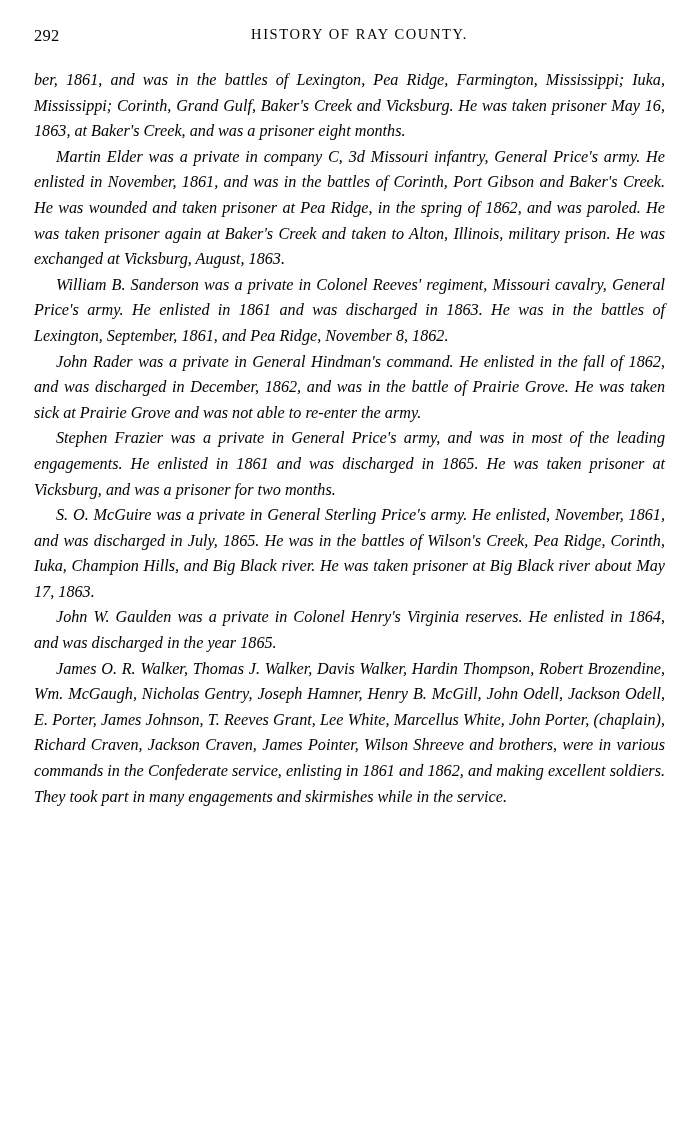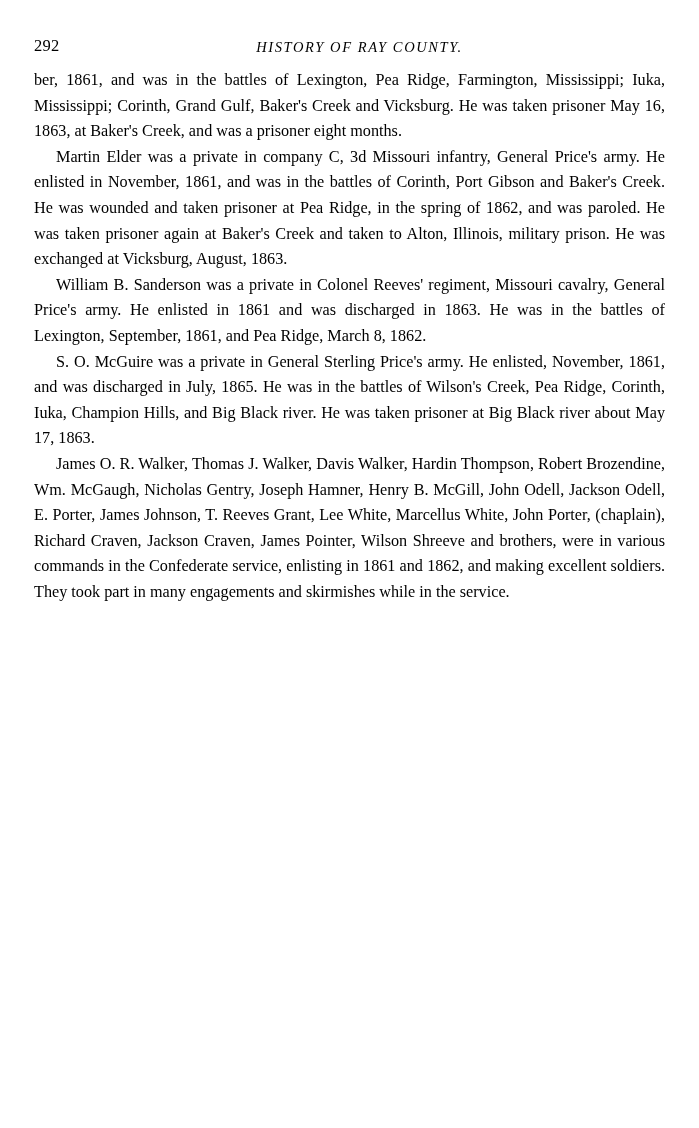--- a/index.html
+++ b/index.html
@@ -18,44 +18,44 @@
   .page {
     position: absolute;
     left: 0; top: 0;
     width: 699px;
     height: 1128px;
     box-sizing: border-box;
     padding: 26px 34px 10px 34px;
   }
   .header {
     display: flex;
-    align-items: flex-end;
+    align-items: flex-start;
     height: 30px;
     margin-bottom: 12px;
   }
   .folio {
     font-size: 16.5px;
     letter-spacing: 0.3px;
     width: 90px;
     flex: 0 0 90px;
   }
   .running-head {
     flex: 1 1 auto;
     text-align: center;
     font-size: 14.5px;
     letter-spacing: 1.6px;
     padding-right: 70px;
     white-space: nowrap;
-    font-style: italic;
   }
   .body-text {
     font-size: 16.2px;
     line-height: 25.6px;
     text-align: justify;
     text-justify: inter-word;
+    font-style: italic;
   }
   .body-text p {
     margin: 0;
     text-indent: 22px;
   }
   .body-text p.noindent {
     text-indent: 0;
   }
 </style>
 </head>
@@ -64,18 +64,21 @@
 <div class="page">
 
   <div class="header">
     <div class="folio">292</div>
     <div class="running-head">HISTORY OF RAY COUNTY.</div>
   </div>
 
   <div class="body-text">
     <p class="noindent">ber, 1861, and was in the battles of Lexington, Pea Ridge, Farmington, Mississippi; Iuka, Mississippi; Corinth, Grand Gulf, Baker's Creek and Vicksburg.  He was taken prisoner May 16, 1863, at Baker's Creek, and was a prisoner eight months.</p>
     <p>Martin Elder was a private in company C, 3d Missouri infantry, General Price's army.  He enlisted in November, 1861, and was in the battles of Corinth, Port Gibson and Baker's Creek.  He was wounded and taken prisoner at Pea Ridge, in the spring of 1862, and was paroled.  He was taken prisoner again at Baker's Creek and taken to Alton, Illinois, military prison.  He was exchanged at Vicksburg, August, 1863.</p>
-    <p>William B. Sanderson was a private in Colonel Reeves' regiment, Missouri cavalry, General Price's army.  He enlisted in 1861 and was discharged in 1863.  He was in the battles of Lexington, September, 1861, and Pea Ridge, March 8, 1862.</p>
+    <p>William B. Sanderson was a private in Colonel Reeves' regiment, Missouri cavalry, General Price's army.  He enlisted in 1861 and was discharged in 1863.  He was in the battles of Lexington, September, 1861, and Pea Ridge, November 8, 1862.</p>
+    <p>John Rader was a private in General Hindman's command.  He enlisted in the fall of 1862, and was discharged in December, 1862, and was in the battle of Prairie Grove.  He was taken sick at Prairie Grove and was not able to re-enter the army.</p>
+    <p>Stephen Frazier was a private in General Price's army, and was in most of the leading engagements.  He enlisted in 1861 and was discharged in 1865.  He was taken prisoner at Vicksburg, and was a prisoner for two months.</p>
     <p>S. O. McGuire was a private in General Sterling Price's army.  He enlisted, November, 1861, and was discharged in July, 1865.  He was in the battles of Wilson's Creek, Pea Ridge, Corinth, Iuka, Champion Hills, and Big Black river.  He was taken prisoner at Big Black river about May 17, 1863.</p>
+    <p>John W. Gaulden was a private in Colonel Henry's Virginia reserves.  He enlisted in 1864, and was discharged in the year 1865.</p>
     <p>James O. R. Walker, Thomas J. Walker, Davis Walker, Hardin Thompson, Robert Brozendine, Wm. McGaugh, Nicholas Gentry, Joseph Hamner, Henry B. McGill, John Odell, Jackson Odell, E. Porter, James Johnson, T. Reeves Grant, Lee White, Marcellus White, John Porter, (chaplain), Richard Craven, Jackson Craven, James Pointer, Wilson Shreeve and brothers, were in various commands in the Confederate service, enlisting in 1861 and 1862, and making excellent soldiers.  They took part in many engagements and skirmishes while in the service.</p>
   </div>
 
 </div>
 
 </body></html>

